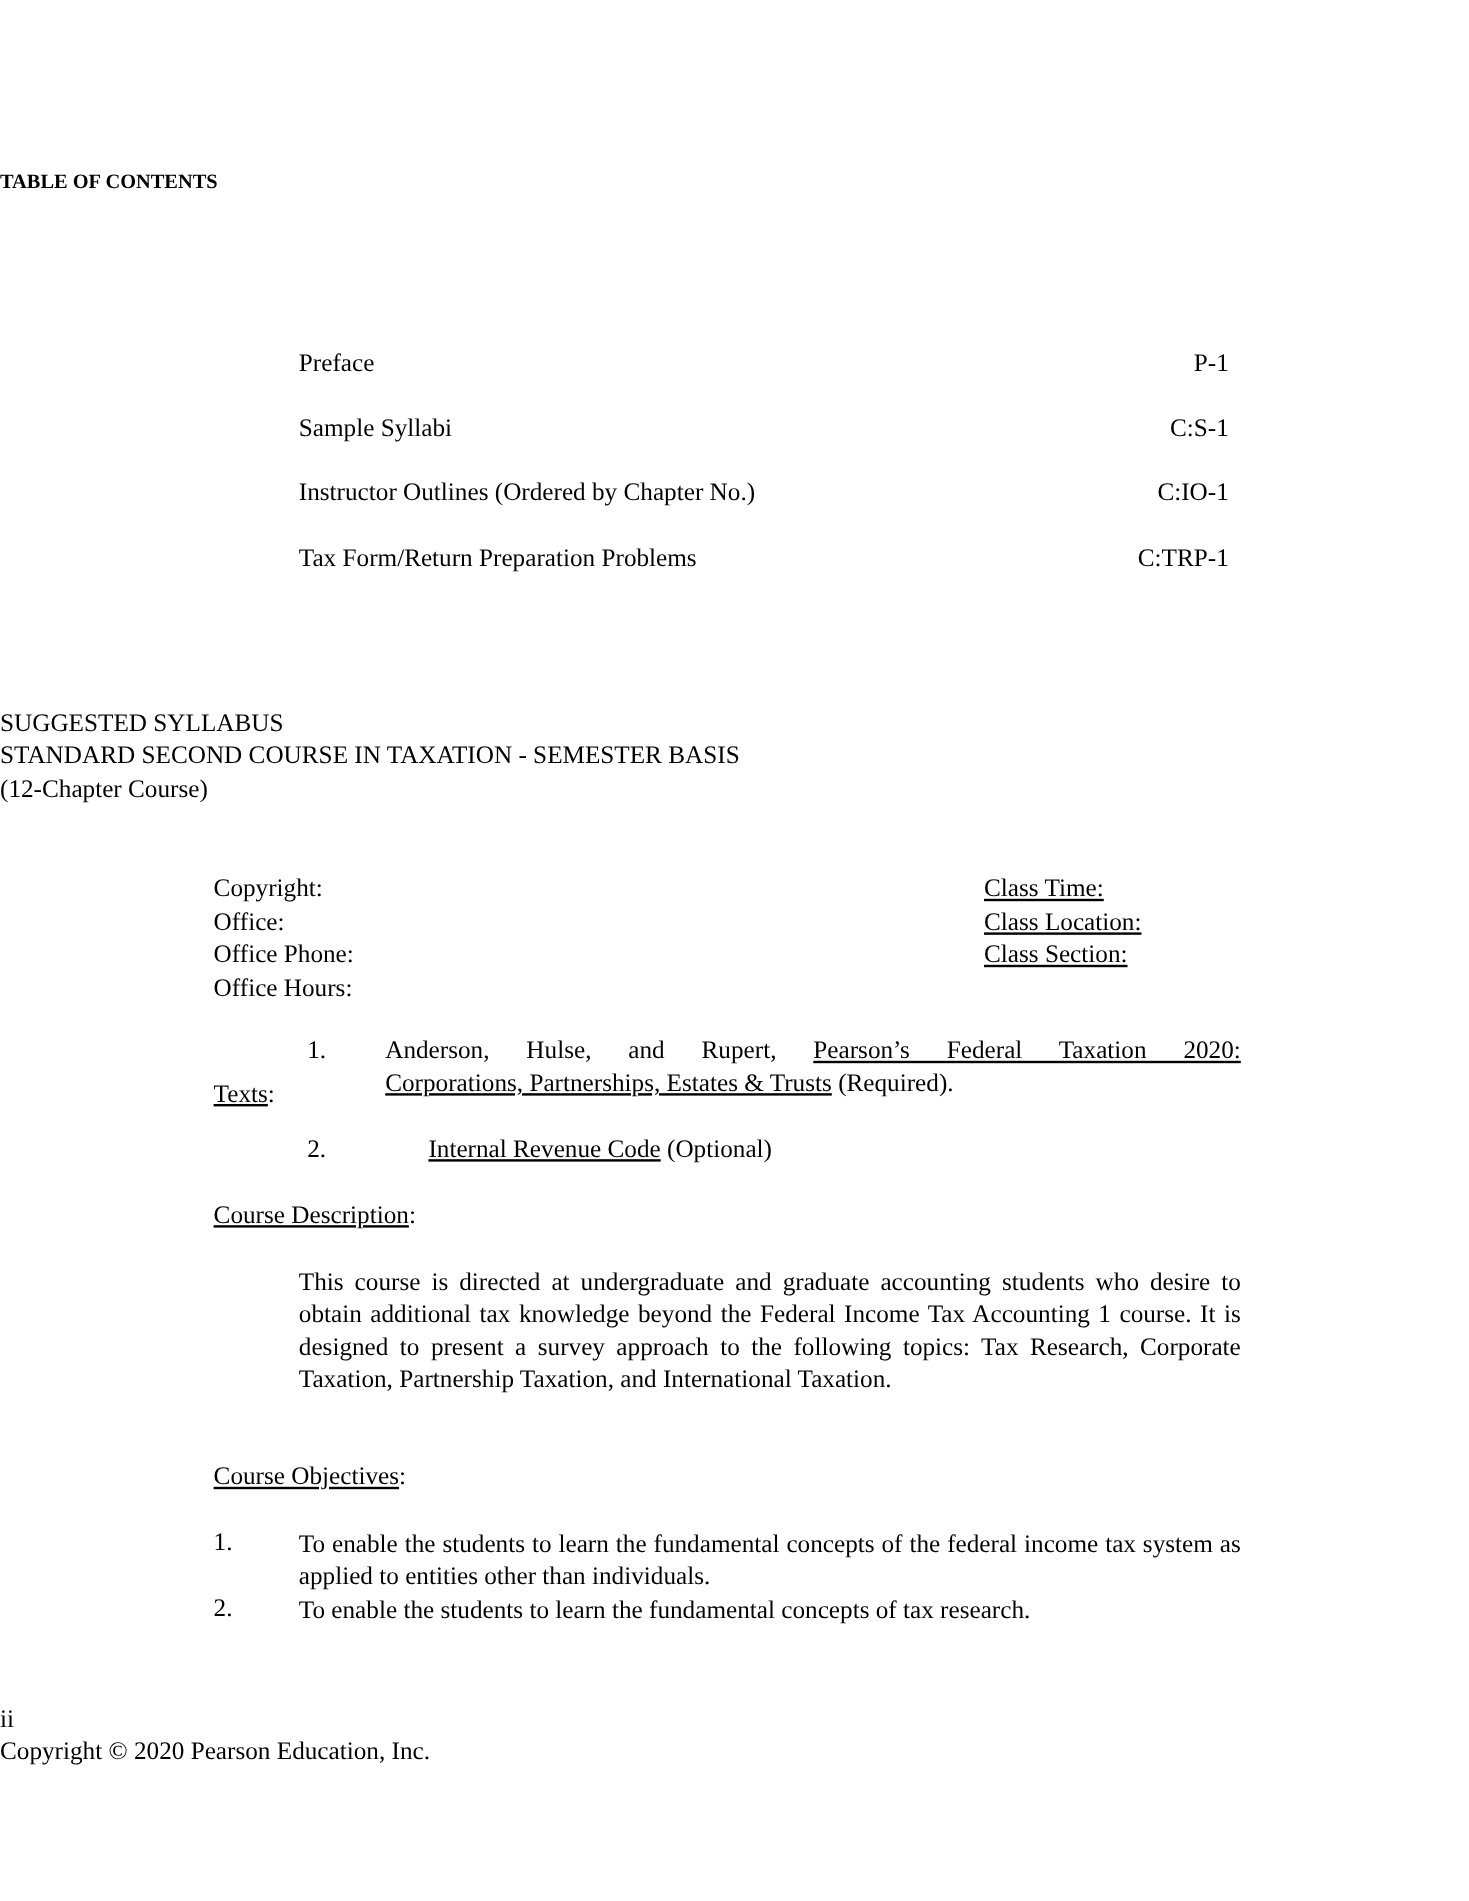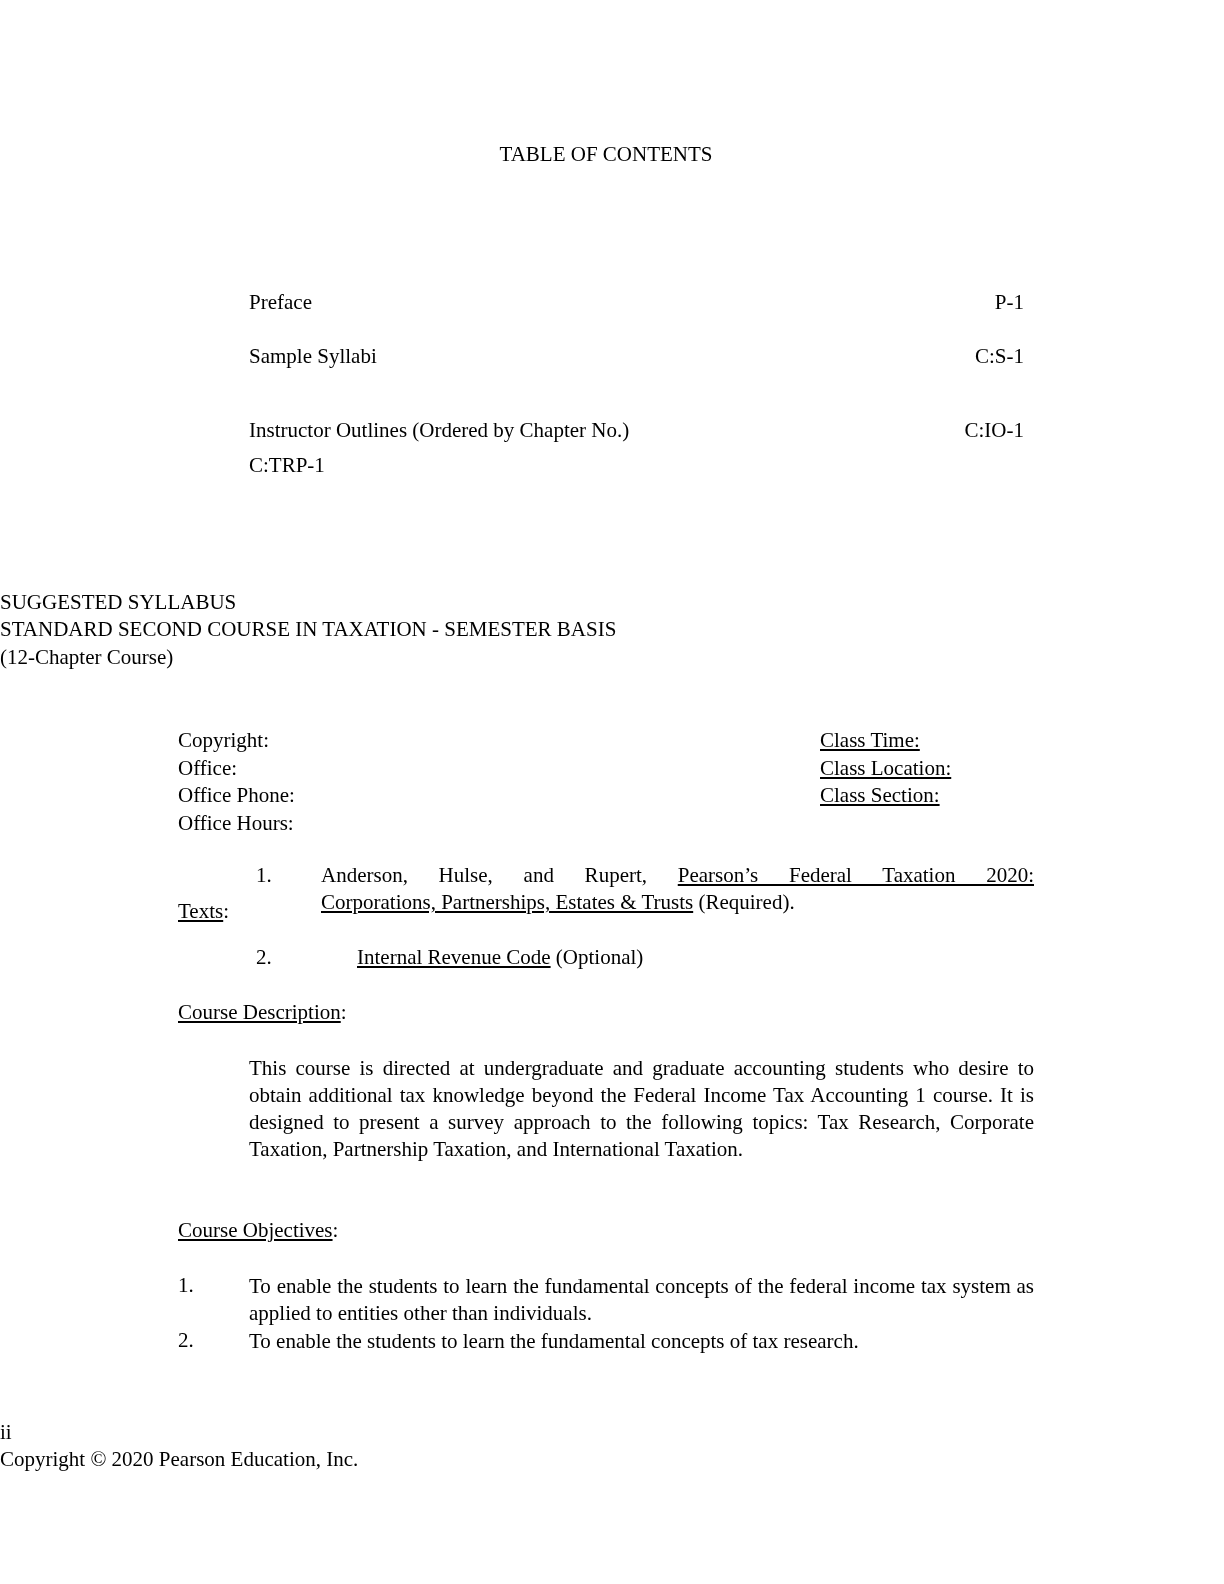--- a/index.html
+++ b/index.html
@@ -1,42 +1,43 @@
 <!DOCTYPE html>
 <html><head>
 <meta charset="utf-8">
 <style>
   html, body { margin: 0; padding: 0; background: #ffffff; }
   body { width: 1224px; height: 1584px; position: relative; font-family: "Liberation Serif", serif; color: #000; font-size: 21px; }
   .abs { position: absolute; }
-  .title { left: 0; width: 1212px; top: 142px; text-align: center; font-weight: normal; font-size: 21px; }
+  .title { left: 0; width: 1212px; top: 142px; text-align: left; font-weight: bold; font-size: 17px; }
   .toc-row { position: absolute; left: 249px; width: 775px; display: flex; justify-content: space-between; }
   .center { position: absolute; left: 0; width: 1210px; text-align: left; }
   .u { text-decoration: underline; }
   .just { text-align: justify; text-align-last: justify; }
   .para { position: absolute; left: 249px; width: 785px; text-align: justify; line-height: 27px; }
 </style>
 </head>
 <body>
 
 <div class="abs title">TABLE OF CONTENTS</div>
 
 <div class="toc-row" style="top:290px;">
   <span>Preface</span>
   <span>P-1</span>
 </div>
 <div class="toc-row" style="top:344px;">
   <span>Sample Syllabi</span>
   <span>C:S-1</span>
 </div>
-<div class="toc-row" style="top:398px;margin-top:20px;">
+<div class="toc-row" style="top:398px;">
   <span>Instructor Outlines (Ordered by Chapter No.)</span>
   <span>C:IO-1</span>
 </div>
 <div class="toc-row" style="top:453px;">
+  <span>Tax Form/Return Preparation Problems</span>
   <span>C:TRP-1</span>
 </div>
 
 <div class="center" style="top:590px;">SUGGESTED SYLLABUS</div>
 <div class="center" style="top:617px;">STANDARD SECOND COURSE IN TAXATION - SEMESTER BASIS</div>
 <div class="center" style="top:645px;">(12-Chapter Course)</div>
 
 <div class="abs" style="left:178px; top:727px; line-height:27.5px;">
   <div>Copyright:</div>
   <div>Office:</div>

